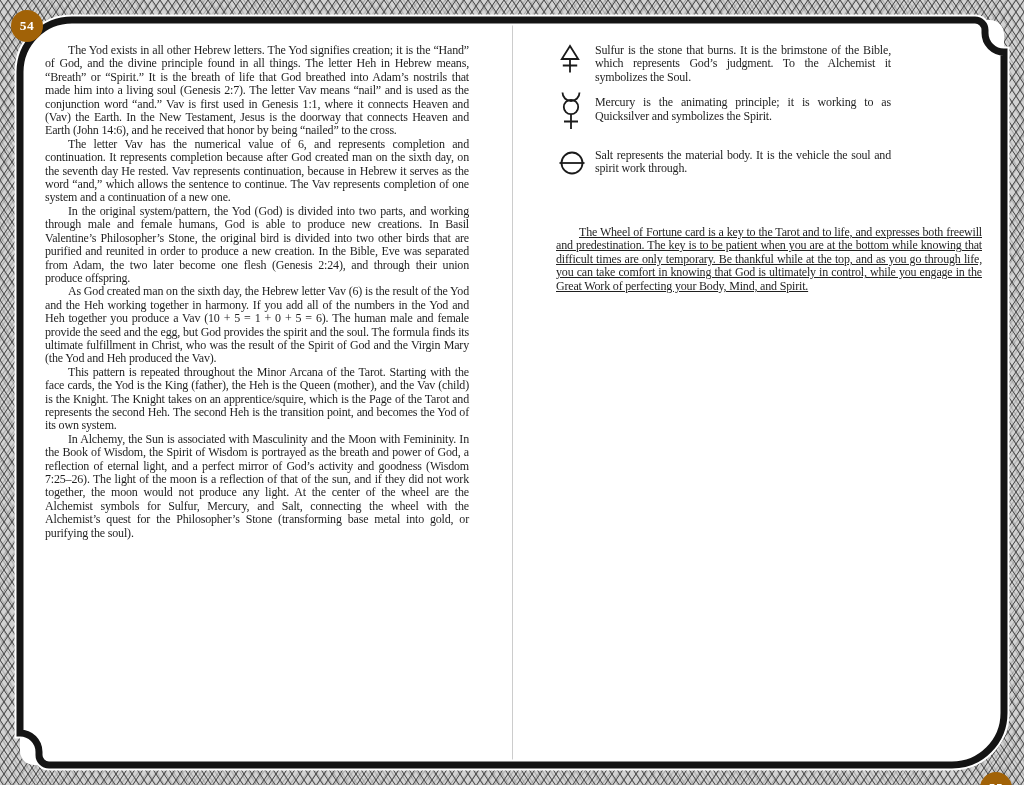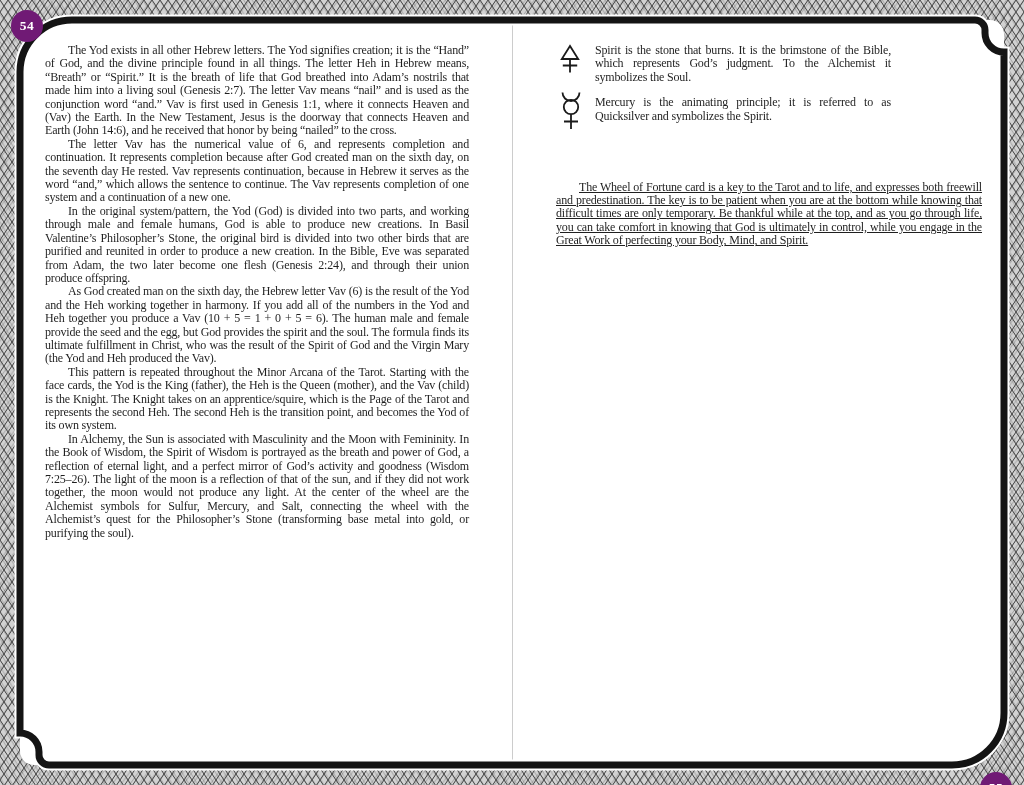--- a/index.html
+++ b/index.html
@@ -27,21 +27,21 @@
   .col p { margin:0; text-indent:23px; }
   .entry { display:flex; align-items:flex-start; margin-bottom:12px; }
   .entry .icon { flex:0 0 39px; padding-left:2px; box-sizing:border-box; }
   .entry .etext { width:296px; text-align:justify; }
   .entry.mercury .icon svg { margin-top:-5px; }
   .entry.mercury { margin-bottom:14px; }
   .entry.salt { margin-bottom:0; }
   p.wheel { margin-top:46px !important;text-decoration:underline; }
   .badge {
     position:absolute; width:32px; height:32px; border-radius:50%;
-    background:#701a75; color:#ffffff;
+    background:#a16207; color:#ffffff;
     display:flex; align-items:center; justify-content:center;
     font-size:13.5px; font-weight:bold; letter-spacing:0.5px;
   }
   .badge.tl { left:11px;  top:10px; }
   .badge.br { left:980px; top:772px; }
   .sym { stroke:#1a1a1a; stroke-width:1.8; fill:none; }
 </style>
 </head>
 <body>
 
@@ -76,34 +76,43 @@
 
   <div class="col right">
 
     <div class="entry sulfur">
       <span class="icon">
         <svg width="24" height="30" viewBox="0 0 24 30">
           <path class="sym" d="M12 2 L3.8 15 L20.2 15 Z"></path>
           <path class="sym" d="M12 15 L12 28.5 M4.8 21.5 L19.2 21.5"></path>
         </svg>
       </span>
-      <span class="etext">Spirit is the stone that burns. It is the brimstone of the Bible, which represents God’s judgment. To the Alchemist it symbolizes the Soul.</span>
+      <span class="etext">Sulfur is the stone that burns. It is the brimstone of the Bible, which represents God’s judgment. To the Alchemist it symbolizes the Soul.</span>
     </div>
 
     <div class="entry mercury">
       <span class="icon">
         <svg width="26" height="40" viewBox="0 0 26 40">
           <path class="sym" d="M4.5 1.5 A 8.5 8.5 0 0 0 21.5 1.5"></path>
           <circle class="sym" cx="13" cy="16" r="7.2"></circle>
           <path class="sym" d="M13 23.2 L13 38 M6 30.5 L20 30.5"></path>
         </svg>
       </span>
-      <span class="etext">Mercury is the animating principle; it is referred to as Quicksilver and symbolizes the Spirit.</span>
+      <span class="etext">Mercury is the animating principle; it is working to as Quicksilver and symbolizes the Spirit.</span>
     </div>
 
+    <div class="entry salt">
+      <span class="icon">
+        <svg width="28" height="28" viewBox="0 0 28 28">
+          <circle class="sym" cx="14" cy="14" r="10.5"></circle>
+          <path class="sym" d="M1.5 14 L26.5 14"></path>
+        </svg>
+      </span>
+      <span class="etext">Salt represents the material body. It is the vehicle the soul and spirit work through.</span>
+    </div>
 
     <p class="wheel">The Wheel of Fortune card is a key to the Tarot and to life, and expresses both freewill and predestination. The key is to be patient when you are at the bottom while knowing that difficult times are only temporary. Be thankful while at the top, and as you go through life, you can take comfort in knowing that God is ultimately in control, while you engage in the Great Work of perfecting your Body, Mind, and Spirit.</p>
   </div>
 
   <svg class="frame" width="1024" height="785" aria-hidden="true">
     <path d="M 20 72 A 52 52 0 0 1 72 20 L 975 20 a 10 10 0 0 1 10 10 l 0 3 a 19 19 0 0 0 19 19 L 1004 713 A 52 52 0 0 1 952 765 L 49 765 a 10 10 0 0 1 -10 -10 l 0 -3 a 19 19 0 0 0 -19 -19 L 20 72 Z" fill="none" stroke="#ffffff" stroke-width="11"></path>
     <path d="M 20 72 A 52 52 0 0 1 72 20 L 975 20 a 10 10 0 0 1 10 10 l 0 3 a 19 19 0 0 0 19 19 L 1004 713 A 52 52 0 0 1 952 765 L 49 765 a 10 10 0 0 1 -10 -10 l 0 -3 a 19 19 0 0 0 -19 -19 L 20 72 Z" fill="none" stroke="#141414" stroke-width="7"></path>
   </svg>
 
   <div class="badge tl">54</div>

